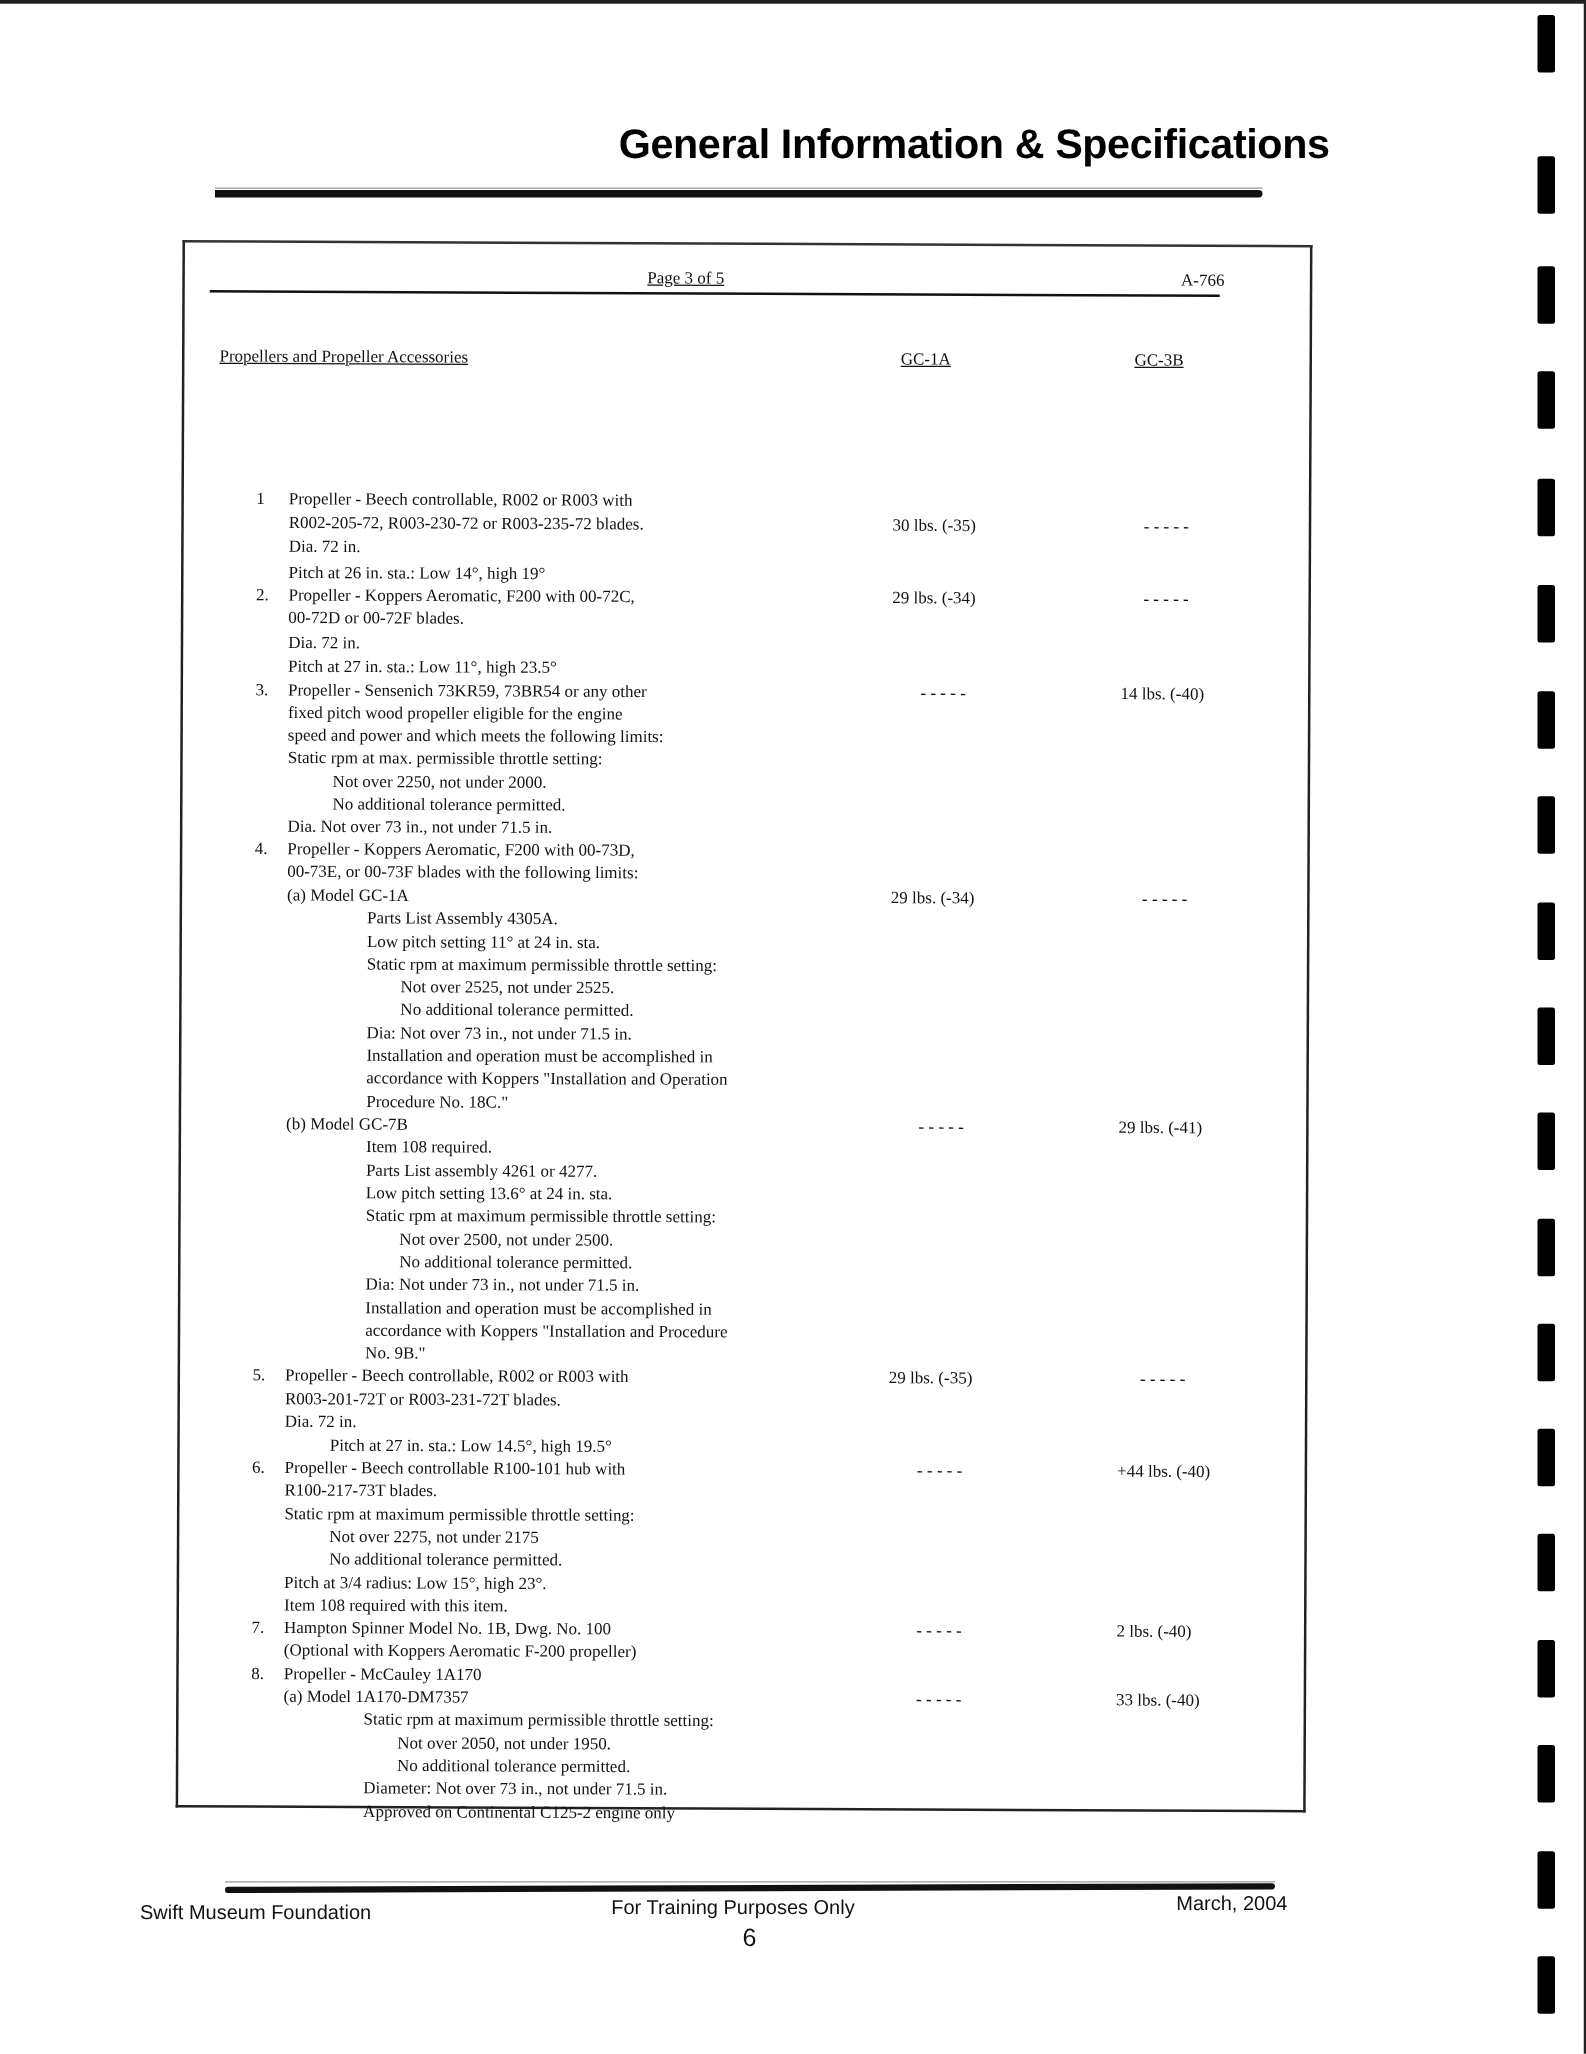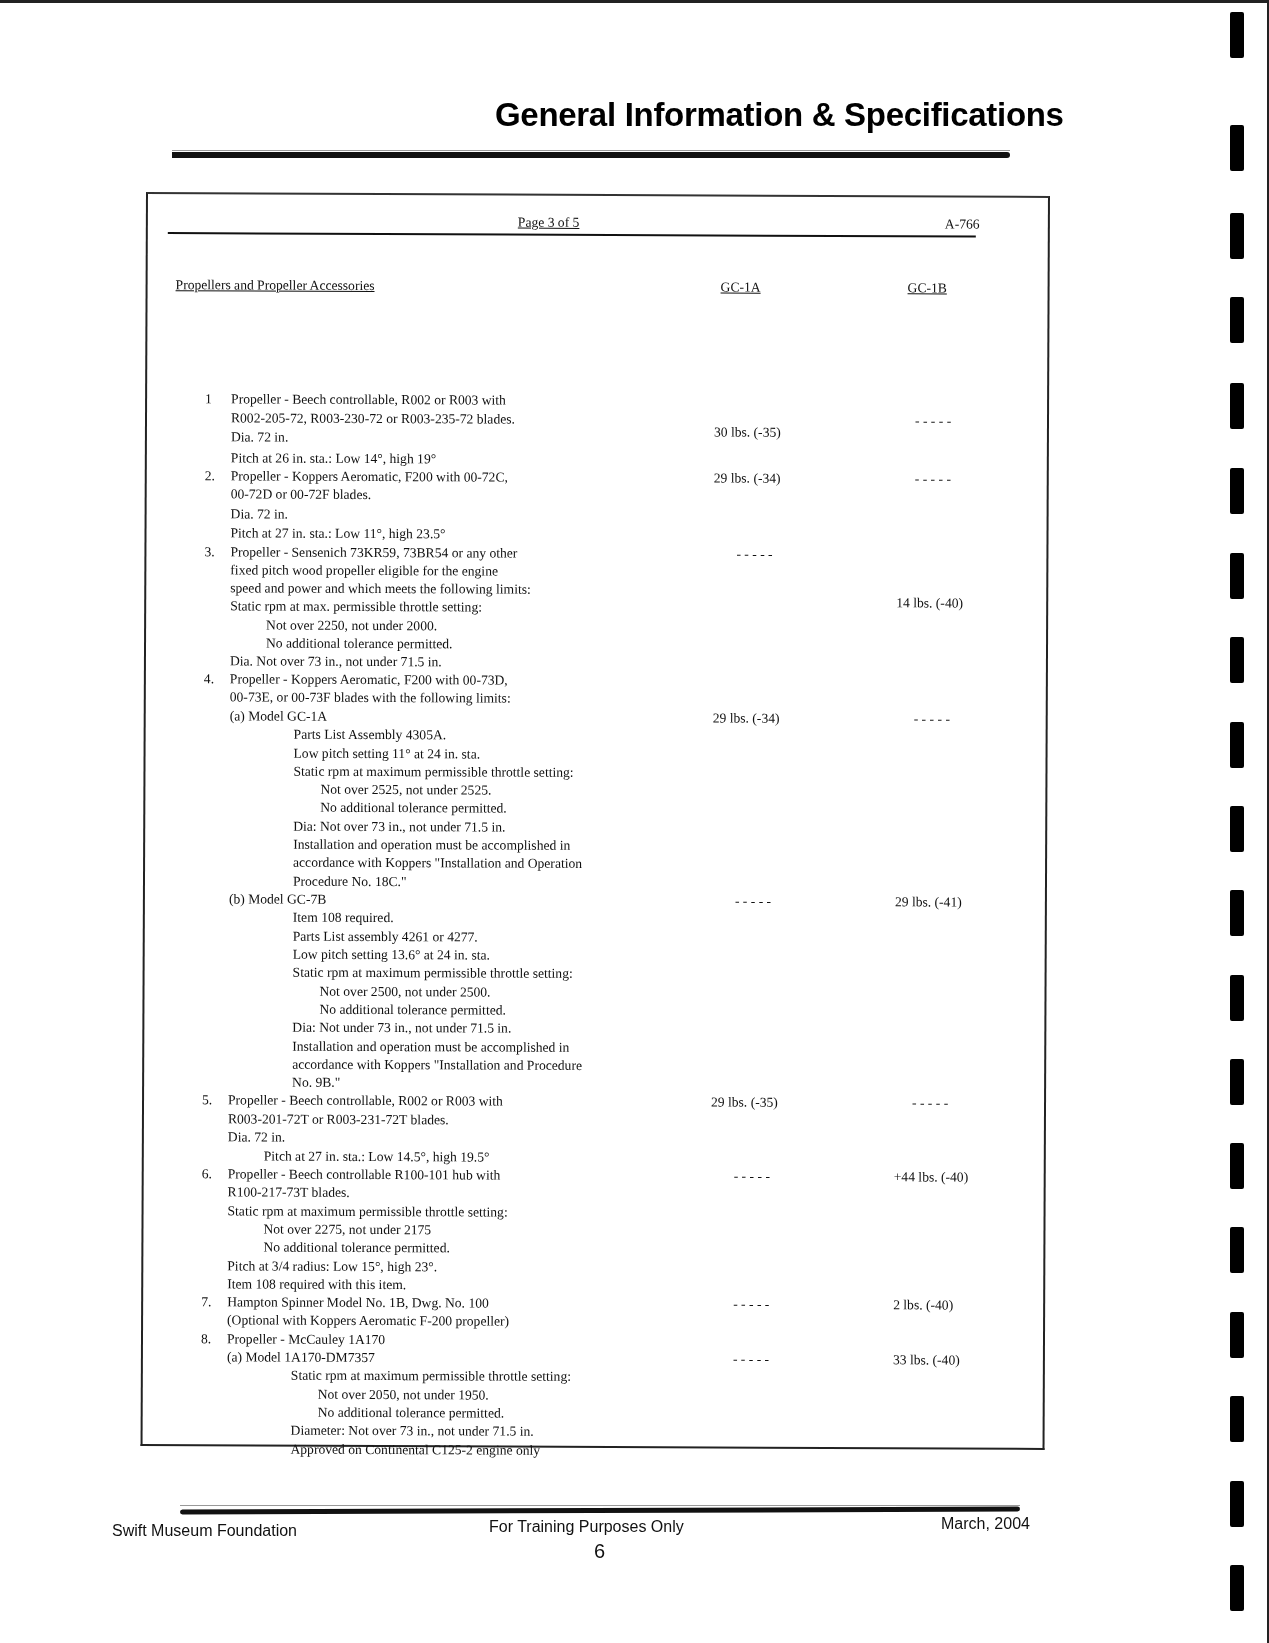--- a/index.html
+++ b/index.html
@@ -82,21 +82,21 @@
   <div class="scan-mark" style="top:1565px"></div>
 </div>
 
 <div class="box serif">
   <div class="box-header-page">Page 3 of 5</div>
   <div class="box-header-ref">A-766</div>
   <div class="box-header-rule"></div>
 
   <div class="section-head">Propellers and Propeller Accessories</div>
   <div class="col-head col-a">GC-1A</div>
-  <div class="col-head col-b">GC-1B</div>
+  <div class="col-head col-b">GC-3B</div>
 
   <div class="lines" id="spec-lines">
       <div class="ln" style="left: 58px; top: 196px;">1</div>
       <div class="ln" style="left: 84px; top: 196px;">Propeller - Beech controllable, R002 or R003 with</div>
       <div class="ln" style="left: 84px; top: 215px;">R002-205-72, R003-230-72 or R003-235-72 blades.</div>
       <div class="ln" style="left: 84px; top: 234px;">Dia. 72 in.</div>
       <div class="ln" style="left: 84px; top: 255px;">Pitch at 26 in. sta.:  Low 14°, high 19°</div>
       <div class="ln" style="left: 58px; top: 273px;">2.</div>
       <div class="ln" style="left: 84px; top: 273px;">Propeller - Koppers Aeromatic, F200 with 00-72C,</div>
       <div class="ln" style="left: 84px; top: 291px;">00-72D or 00-72F blades.</div>
@@ -153,26 +153,26 @@
       <div class="ln" style="left: 58px; top: 1136px;">8.</div>
       <div class="ln" style="left: 84px; top: 1136px;">Propeller - McCauley 1A170</div>
       <div class="ln" style="left: 84px; top: 1154px;">(a)   Model 1A170-DM7357</div>
       <div class="ln" style="left: 148px; top: 1172px;">Static rpm at maximum permissible throttle setting:</div>
       <div class="ln" style="left: 175px; top: 1191px;">Not over 2050, not under 1950.</div>
       <div class="ln" style="left: 175px; top: 1209px;">No additional tolerance permitted.</div>
       <div class="ln" style="left: 148px; top: 1227px;">Diameter:  Not over 73 in., not under 71.5 in.</div>
       <div class="ln" style="left: 148px; top: 1246px;">Approved on Continental C125-2 engine only</div>
     </div>
   <div class="lines" id="weight-lines">
-      <div class="wt" style="top: 227px; left: 567px;">30 lbs. (-35)</div>
+      <div class="wt" style="top: 215px; left: 567px;">30 lbs. (-35)</div>
       <div class="wt" style="top: 215px; left: 768px;">- - - - -</div>
       <div class="wt" style="top: 273px; left: 567px;">29 lbs. (-34)</div>
       <div class="wt" style="top: 273px; left: 768px;">- - - - -</div>
       <div class="wt" style="top: 349px; left: 590px;">- - - - -</div>
-      <div class="wt" style="top: 349px; left: 750px; margin-top: 48px;">14 lbs. (-40)</div>
+      <div class="wt" style="top: 349px; left: 750px;">14 lbs. (-40)</div>
       <div class="wt" style="top: 513px; left: 567px;">29 lbs. (-34)</div>
       <div class="wt" style="top: 513px; left: 768px;">- - - - -</div>
       <div class="wt" style="top: 696px; left: 590px;">- - - - -</div>
       <div class="wt" style="top: 696px; left: 750px;">29 lbs. (-41)</div>
       <div class="wt" style="top: 897px; left: 567px;">29 lbs. (-35)</div>
       <div class="wt" style="top: 897px; left: 768px;">- - - - -</div>
       <div class="wt" style="top: 971px; left: 590px;">- - - - -</div>
       <div class="wt" style="top: 971px; left: 750px;">+44 lbs. (-40)</div>
       <div class="wt" style="top: 1099px; left: 590px;">- - - - -</div>
       <div class="wt" style="top: 1099px; left: 750px;">2 lbs. (-40)</div>

